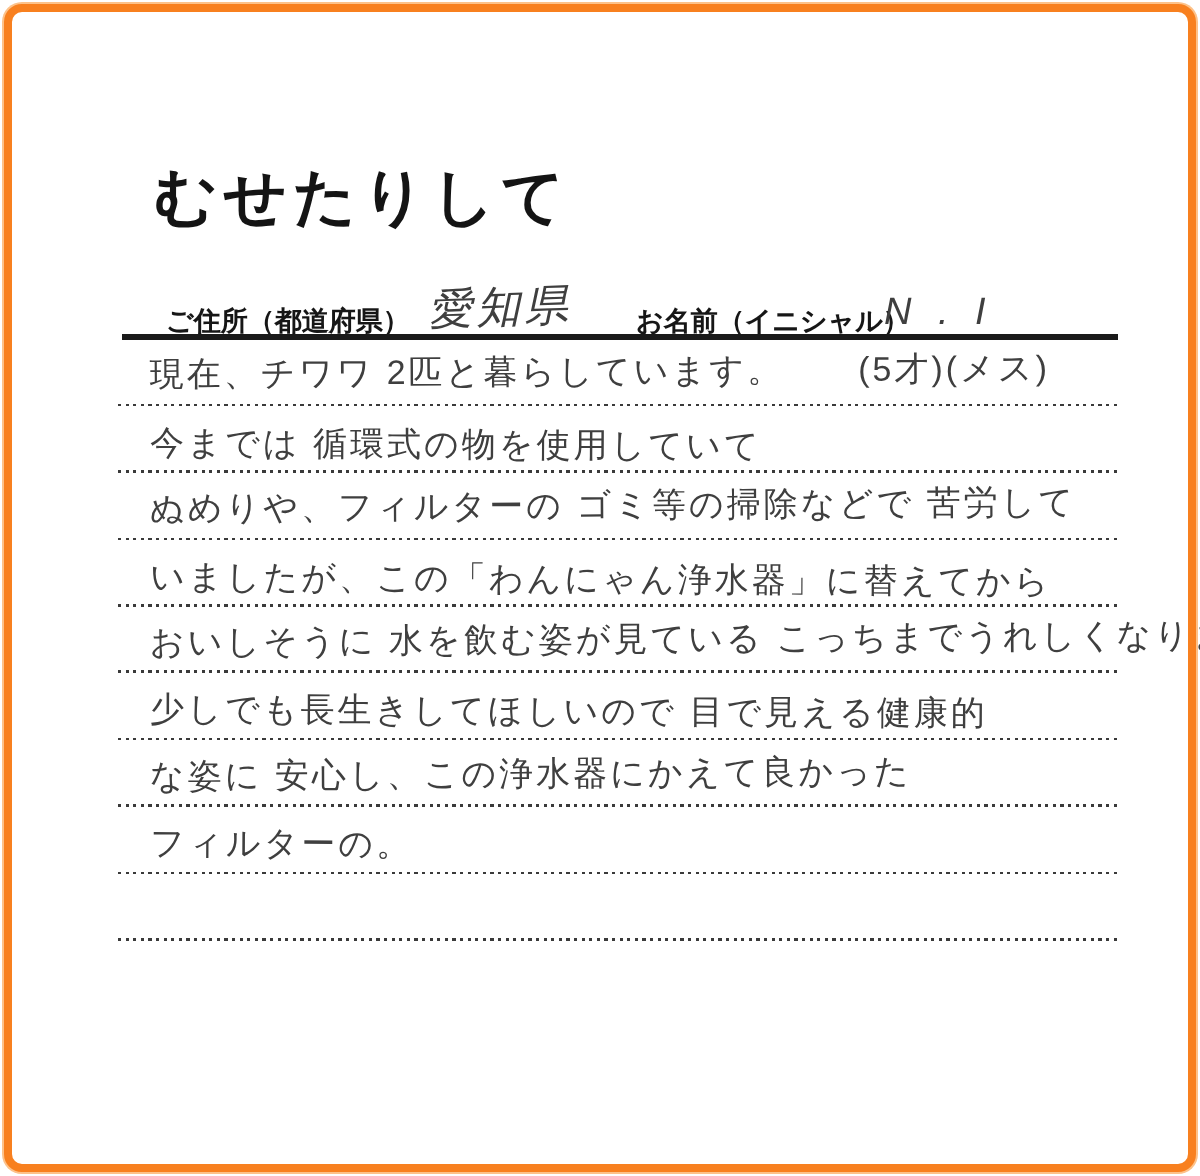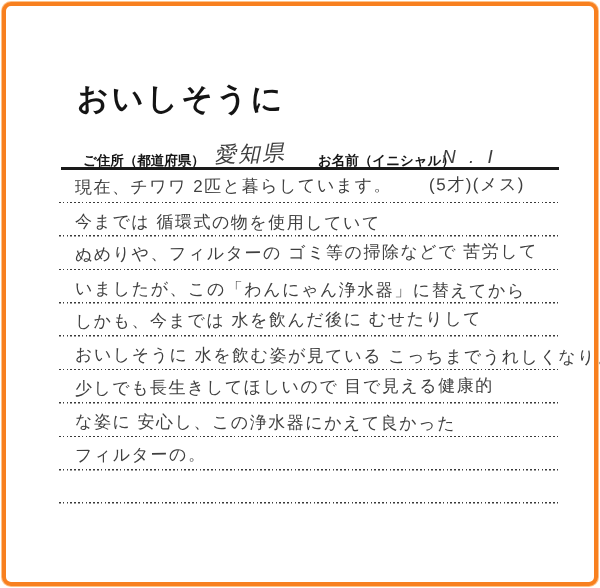--- a/index.html
+++ b/index.html
@@ -100,21 +100,21 @@
     font-style: normal;
   }
   .wline:nth-child(odd) .hw { transform: rotate(-0.4deg); transform-origin: left bottom; }
   .wline:nth-child(even) .hw { transform: rotate(0.3deg); transform-origin: left bottom; }
 </style>
 </head>
 <body>
 
 <div class="sheet">
 
-  <div class="page-title">おいしそうに</div>
+  <div class="page-title">むせたりして</div>
 
   <div class="form-row">
     <span class="form-label label-address">ご住所（都道府県）</span>
     <span class="hw value-address">愛知県</span>
     <span class="form-label label-name">お名前（イニシャル）</span>
     <span class="hw value-name">N . I</span>
   </div>
 
   <div class="solid-rule"></div>
 
@@ -125,23 +125,20 @@
     <div class="wline">
       <span class="hw">今までは 循環式の物を使用していて</span>
     </div>
     <div class="wline">
       <span class="hw">ぬめりや、フィルターの ゴミ等の掃除などで 苦労して</span>
     </div>
     <div class="wline">
       <span class="hw">いましたが、この「わんにゃん浄水器」に替えてから</span>
     </div>
     <div class="wline">
-      <span class="hw">しかも、今までは 水を飲んだ後に むせたりして</span>
-    </div>
-    <div class="wline">
       <span class="hw">おいしそうに 水を飲む姿が見ている こっちまでうれしくなります。</span>
     </div>
     <div class="wline">
       <span class="hw">少しでも長生きしてほしいので 目で見える健康的</span>
     </div>
     <div class="wline">
       <span class="hw">な姿に 安心し、この浄水器にかえて良かった</span>
     </div>
     <div class="wline">
       <span class="hw">フィルターの。</span>

